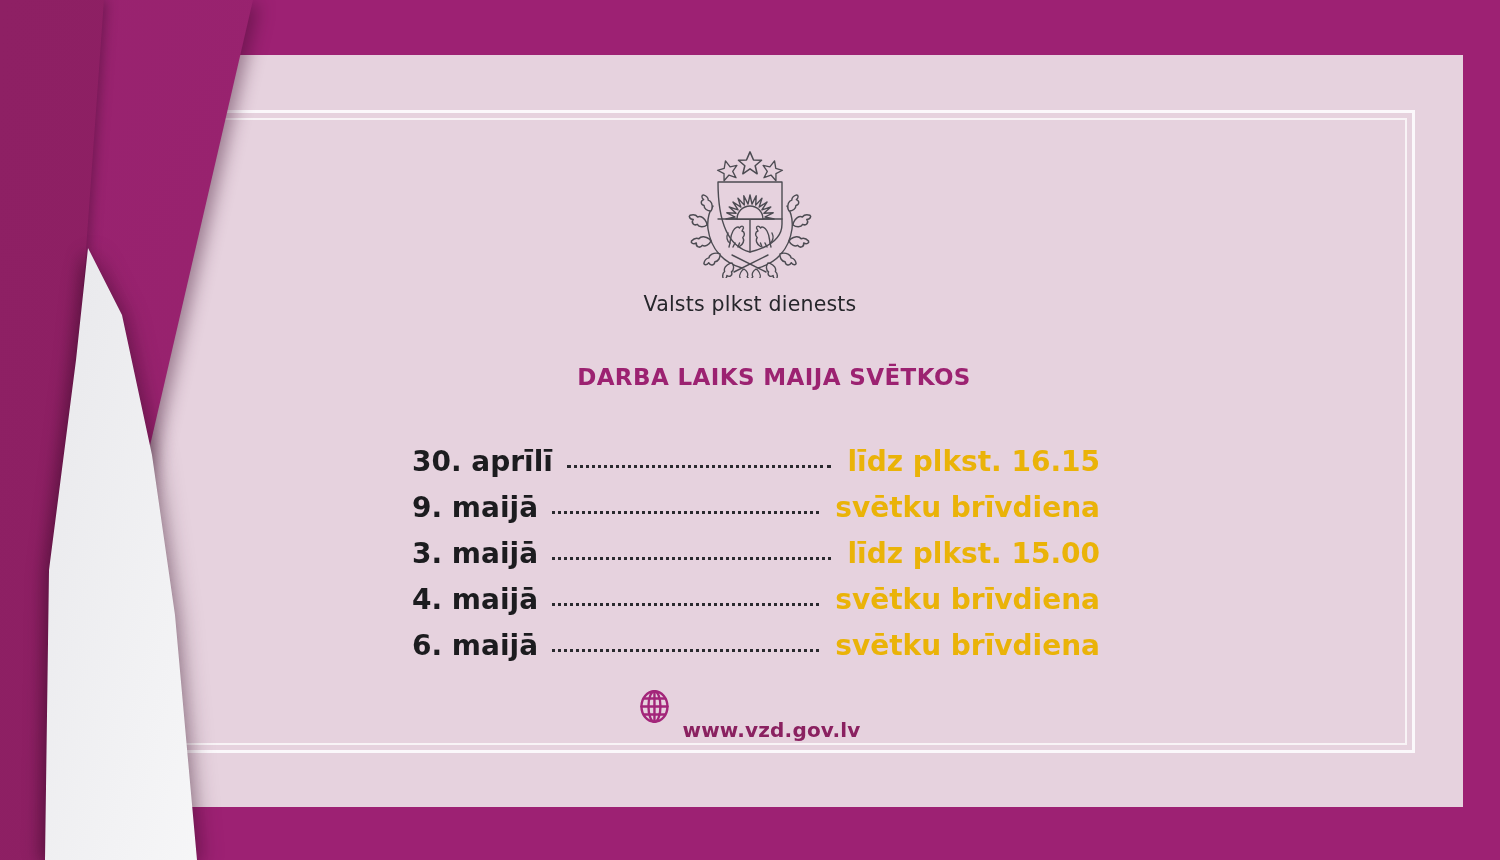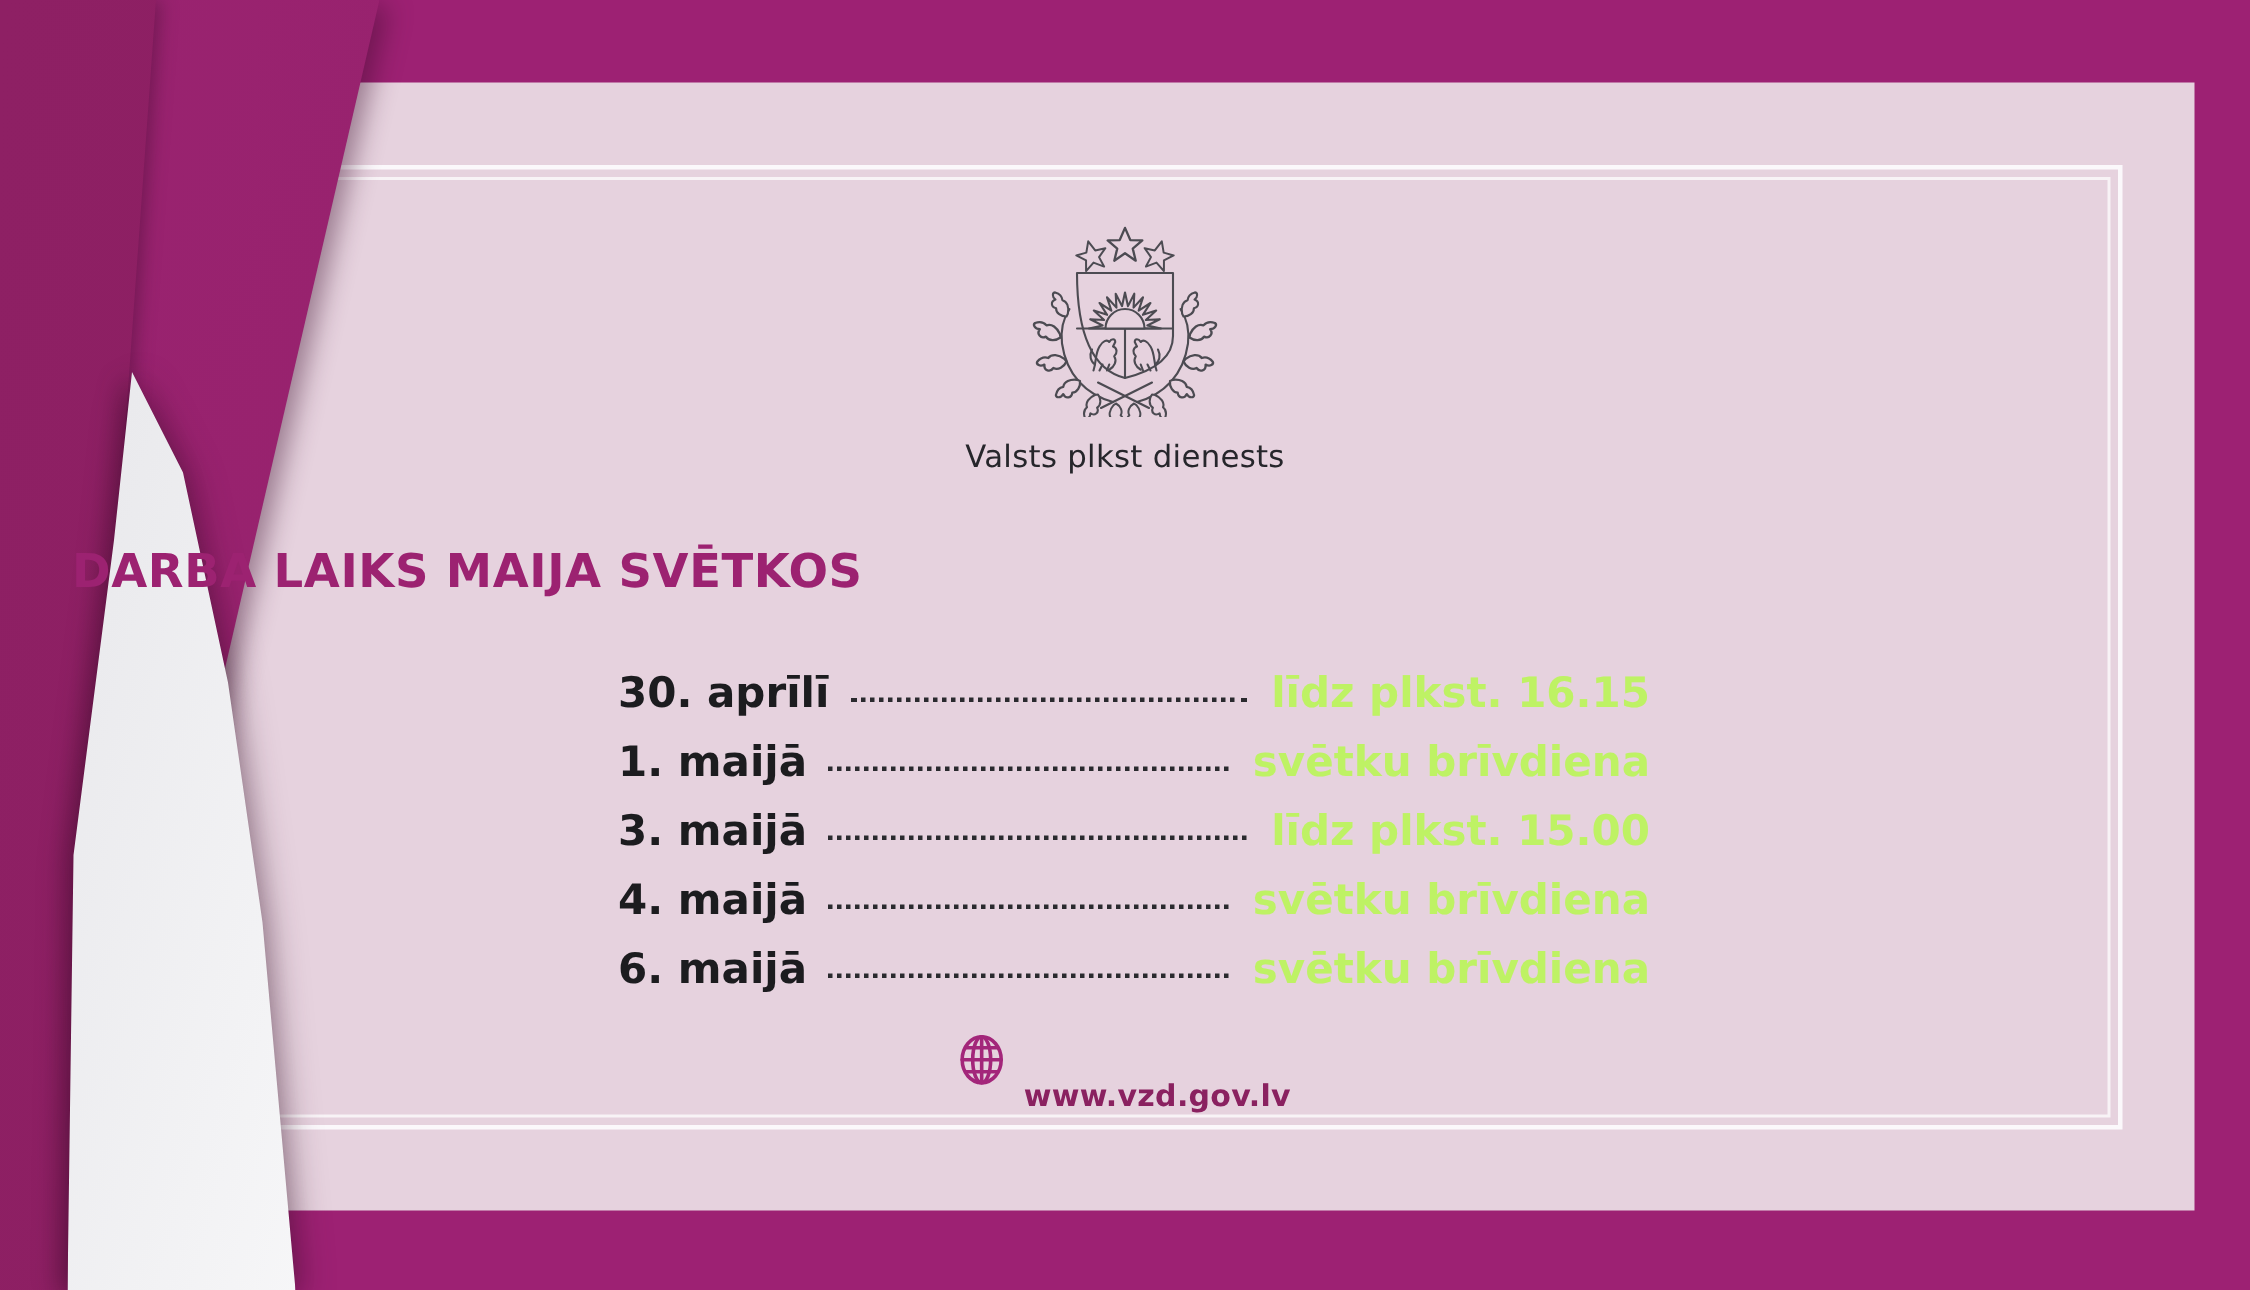--- a/index.html
+++ b/index.html
@@ -42,34 +42,34 @@
     clip-path:polygon(88px 248px,122px 315px,152px 455px,175px 615px,197px 860px,45px 860px,49px 570px,76px 360px);
   }
   
   .content{position:absolute;inset:0;}
   .emblem{position:absolute;left:684px;top:150px;width:132px;height:128px;}
   .org-name{
     position:absolute;left:0;right:0;top:293px;text-align:center;
     font-size:20.5px;line-height:1.1;color:#26262b;letter-spacing:.2px;
   }
   .page-title{
-    position:absolute;left:0;right:0;top:364px;text-align:left;
-    font-size:31px;line-height:1.15;font-weight:bold;color:#9c2271;letter-spacing:.4px;padding-left:48px;
+    position:absolute;left:0;right:0;top:364px;text-align:center;
+    font-size:23px;line-height:1.15;font-weight:bold;color:#9c2271;letter-spacing:.4px;padding-left:48px;
   }
   .schedule{position:absolute;left:412px;top:430px;width:688px;}
   .srow{display:flex;align-items:flex-end;height:46px;justify-content:space-between;}
   .srow .date{
     font-size:28px;font-weight:bold;color:#1c1c1f;line-height:1.05;white-space:nowrap;
   }
   .srow .leader{
     flex:1;border-bottom:3.5px dotted #2a2a2e;
     margin:0 16px 8px 14px;height:0;
   }
   .srow .status{
-    font-size:28px;font-weight:bold;color:#bef264;line-height:1.05;white-space:nowrap;
+    font-size:28px;font-weight:bold;color:#eab308;line-height:1.05;white-space:nowrap;
   }
   .footer{
     position:absolute;left:50%;top:672px;transform:translateX(-50%);
     display:flex;align-items:center;gap:13px;
   }
   .globe{width:30px;height:35px;}
   .website{
     font-size:20px;font-weight:bold;color:#8a2160;letter-spacing:.2px;line-height:1;margin-top:48px;
   }
   .emblem-stroke{stroke:#4c4b52;fill:none;stroke-width:1.4;stroke-linejoin:round;stroke-linecap:round;}
@@ -153,21 +153,21 @@
 
     <div class="page-title">DARBA LAIKS MAIJA SVĒTKOS</div>
 
     <div class="schedule">
       <div class="srow">
         <span class="date">30. aprīlī</span>
         <span class="leader"></span>
         <span class="status">līdz plkst. 16.15</span>
       </div>
       <div class="srow">
-        <span class="date">1. maijā</span>
+        <span class="date">9. maijā</span>
         <span class="leader"></span>
         <span class="status">svētku brīvdiena</span>
       </div>
       <div class="srow">
         <span class="date">3. maijā</span>
         <span class="leader"></span>
         <span class="status">līdz plkst. 15.00</span>
       </div>
       <div class="srow">
         <span class="date">4. maijā</span>

